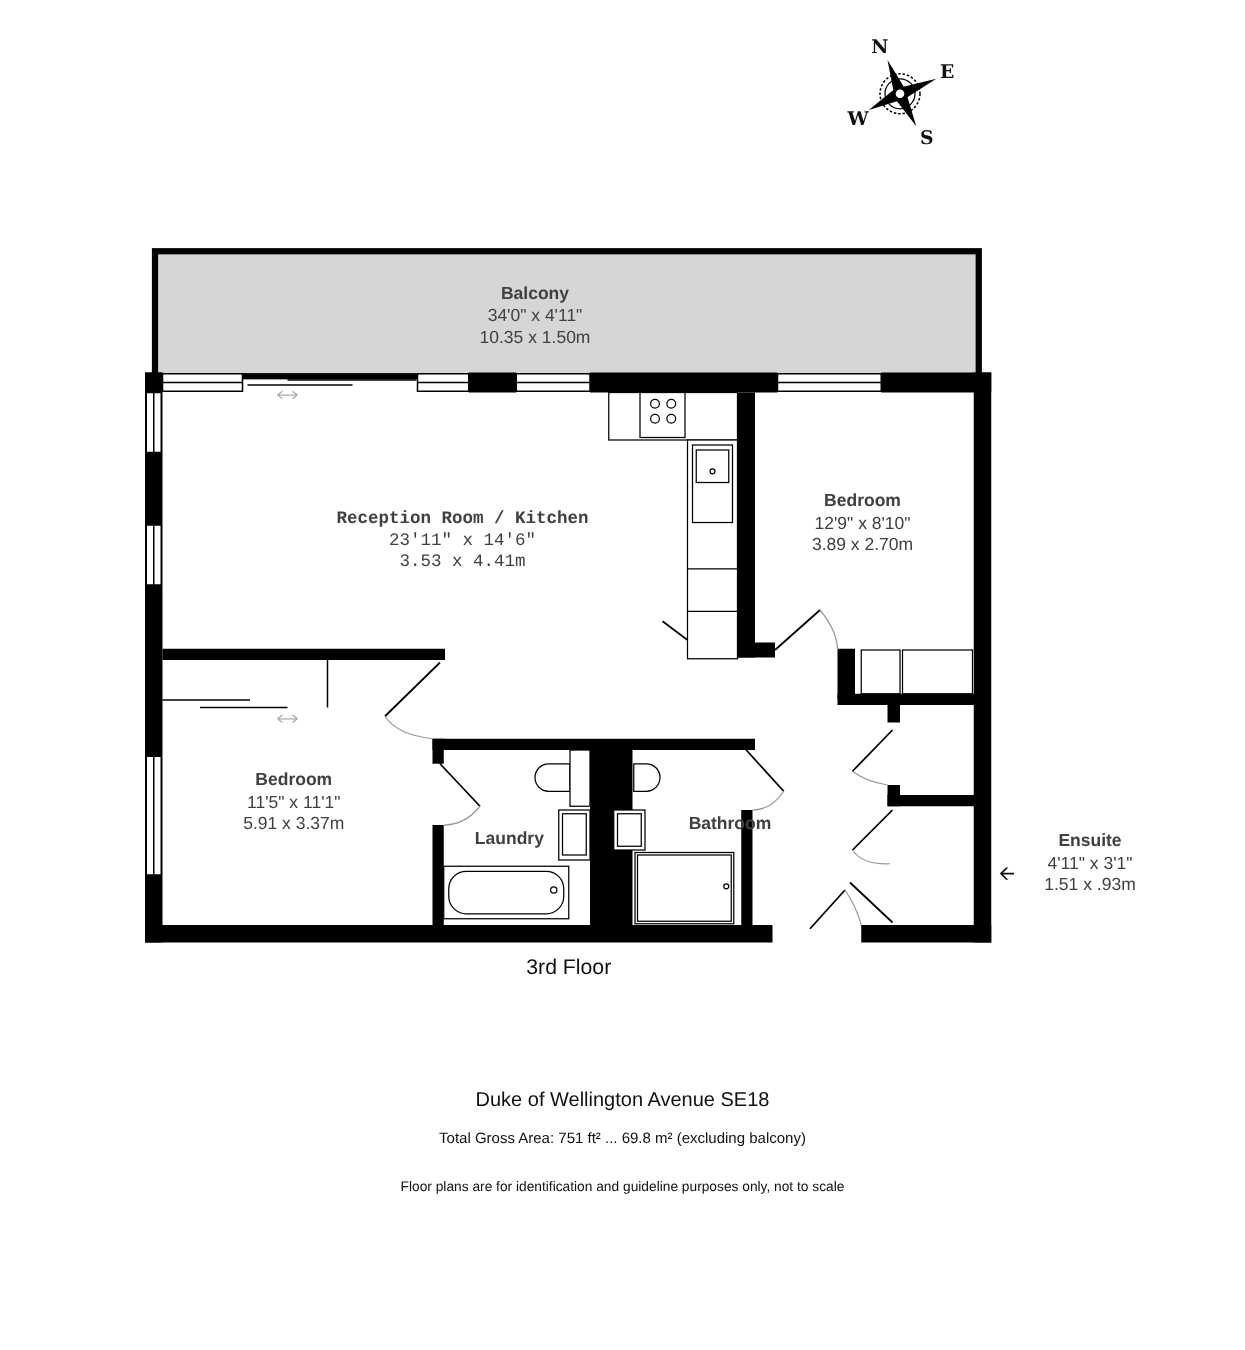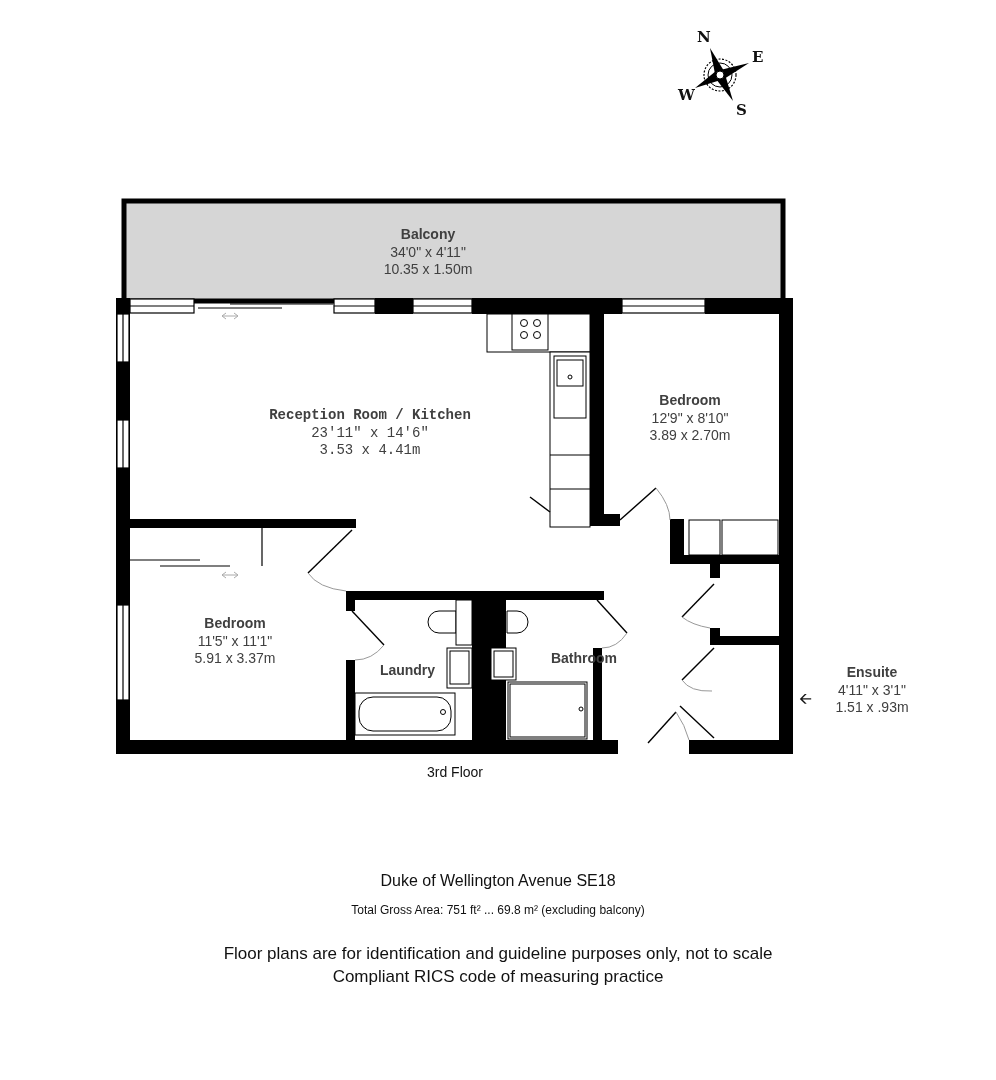--- a/index.html
+++ b/index.html
@@ -6,25 +6,25 @@
   body { width: 996px; height: 1080px; position: relative; overflow: hidden;
          font-family: "Liberation Sans", sans-serif; color: #111; }
   svg.plan { position: absolute; left: 0; top: 0; }
   .lbl { position: absolute; text-align: center; font-family: "Liberation Sans", sans-serif;
          color: #404040; line-height: 1.25; }
   .lbl .name { font-weight: bold; font-size: 14px; display: block; }
   .lbl .dim { font-size: 14px; display: block; }
   .compass-letter { position: absolute; font-family: "DejaVu Serif", "Liberation Serif", serif;
                     font-weight: bold; font-size: 15px; color: #111; }
   .floor-label { position: absolute; left: 380px; top: 764px; width: 150px; text-align: center;
-                 font-size: 14px; }
+                 font-size: 17px; }
   .footer { position: absolute; left: 0; width: 996px; text-align: center; }
   .address { top: 872px; font-size: 16px; }
   .area { top: 903px; font-size: 12px; }
-  .disclaimer { top: 943px; font-size: 17px; line-height: 1.35; }
+  .disclaimer { top: 943px; font-size: 11px; line-height: 1.35; }
   .arrow { position: absolute; left: 799px; top: 687px; font-size: 16px; }
 </style>
 </head>
 <body>
 
 <svg class="plan" width="996" height="1080" viewBox="0 0 996 1080" xmlns="http://www.w3.org/2000/svg">
 
   <g>
     <circle cx="720" cy="75" r="16" fill="none" stroke="#000" stroke-width="1.2" stroke-dasharray="2,1.5"></circle>
     <circle cx="720" cy="75" r="12" fill="none" stroke="#000" stroke-width="1"></circle>
@@ -210,14 +210,13 @@
   <span class="dim">4'11" x 3'1"</span>
   <span class="dim">1.51 x .93m</span>
 </div>
 
 <div class="floor-label">3rd Floor</div>
 
 <div class="footer address">Duke of Wellington Avenue SE18</div>
 <div class="footer area">Total Gross Area: 751 ft² ... 69.8 m² (excluding balcony)</div>
 <div class="footer disclaimer">
   <div>Floor plans are for identification and guideline purposes only, not to scale</div>
-  <div>Compliant RICS code of measuring practice</div>
 </div>
 
 </body></html>

